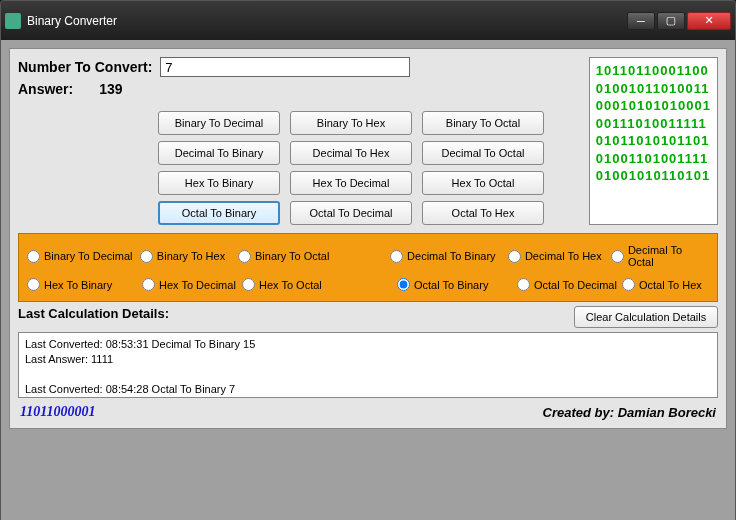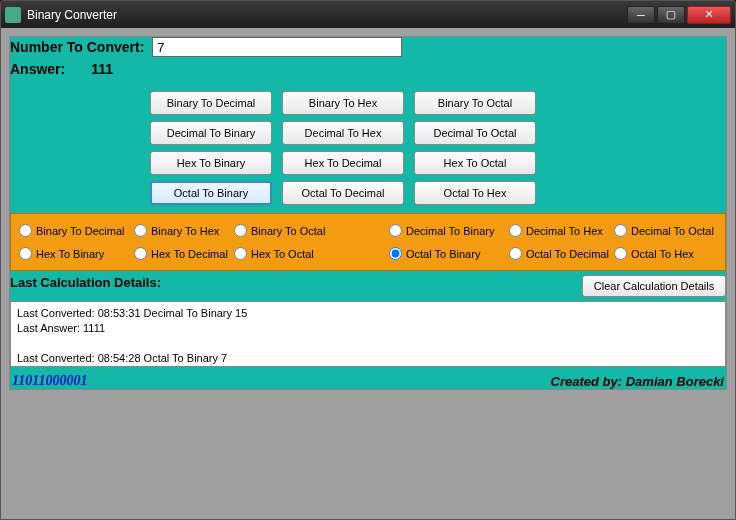--- a/index.html
+++ b/index.html
@@ -1,25 +1,25 @@
 <!DOCTYPE html>
 <html><head>
 <meta charset="utf-8">
 <style>
 * { box-sizing: border-box; margin: 0; padding: 0; font-family: Tahoma, Arial, sans-serif; }
 body { background: #1a1a1a; width: 736px; height: 520px; overflow: hidden; }
-.titlebar { background: linear-gradient(#3a3a3a, #1e1e1e); height: 28px; display: flex; align-items: center; padding: 0 4px; border: 1px solid #555; border-bottom: none; border-radius: 4px 4px 0 0; }
+.titlebar { background: linear-gradient(#3a3a3a, #1e1e1e); height: 40px; display: flex; align-items: center; padding: 0 4px; border: 1px solid #555; border-bottom: none; border-radius: 4px 4px 0 0; }
 .titlebar-icon { width: 16px; height: 16px; background: #4a8; border-radius: 2px; margin-right: 6px; }
 .titlebar-text { color: #fff; font-size: 12px; flex: 1; }
 .win-btns { display: flex; gap: 2px; }
 .win-btn { width: 28px; height: 18px; border-radius: 2px; display: flex; align-items: center; justify-content: center; font-size: 11px; color: #fff; cursor: pointer; }
 .min-btn, .max-btn { background: linear-gradient(#666, #333); border: 1px solid #222; }
 .close-btn { background: linear-gradient(#e55, #b22); width: 44px; border: 1px solid #822; }
 .window-body { background: #a0a0a0; height: 492px; border: 1px solid #555; border-top: none; padding: 8px; position: relative; }
-.main-panel { background: #14b8a6; border: 1px solid #888; padding: 0; }
+.main-panel { background: #e5e5e5; border: 1px solid #888; padding: 8px; }
 .top-row { display: flex; gap: 8px; margin-bottom: 6px; }
 .left-col { flex: 1; }
 .label-row { display: flex; align-items: center; margin-bottom: 4px; }
 .bold-label { font-size: 14px; font-weight: bold; margin-right: 8px; }
 .text-input { background: #fff; border: 1px solid #666; width: 250px; height: 20px; padding: 2px 4px; font-size: 13px; }
 .answer-val { font-size: 14px; font-weight: bold; margin-left: 18px; }
 .btn-grid { display: grid; grid-template-columns: repeat(3, 122px); gap: 6px 10px; margin-left: 140px; margin-top: 14px; }
 .conv-btn { background: linear-gradient(#fdfdfd, #e8e8e8); border: 1px solid #888; border-radius: 3px; height: 24px; font-size: 11px; cursor: pointer; }
 .conv-btn.selected { border: 2px solid #3b88c8; background: linear-gradient(#eef7ff, #d6ecff); }
 .binary-art { background: #fff; border: 1px solid #888; padding: 4px 6px; font-family: monospace; font-size: 13px; font-weight: bold; color: #0a0; line-height: 1.35; letter-spacing: 1px; }
@@ -53,36 +53,45 @@
   <div class="main-panel">
 
     <div class="top-row">
       <div class="left-col">
         <div class="label-row">
           <span class="bold-label">Number To Convert:</span>
           <input class="text-input" value="7" style="">
         </div>
         <div class="label-row">
           <span class="bold-label">Answer:</span>
-          <span class="answer-val">111</span>
+          <span class="answer-val">139</span>
         </div>
         <div class="btn-grid">
           <button class="conv-btn">Binary To Decimal</button>
           <button class="conv-btn">Binary To Hex</button>
           <button class="conv-btn">Binary To Octal</button>
           <button class="conv-btn">Decimal To Binary</button>
           <button class="conv-btn">Decimal To Hex</button>
           <button class="conv-btn">Decimal To Octal</button>
           <button class="conv-btn">Hex To Binary</button>
           <button class="conv-btn">Hex To Decimal</button>
           <button class="conv-btn">Hex To Octal</button>
           <button class="conv-btn selected">Octal To Binary</button>
           <button class="conv-btn">Octal To Decimal</button>
           <button class="conv-btn">Octal To Hex</button>
         </div>
+      </div>
+      <div class="binary-art">
+        <div>10110110001100</div>
+        <div>01001011010011</div>
+        <div>00010101010001</div>
+        <div>00111010011111</div>
+        <div>01011010101101</div>
+        <div>01001101001111</div>
+        <div>01001010110101</div>
       </div>
     </div>
 
     <div class="radio-panel">
       <div class="radio-row">
         <label class="radio-item" style="width:115px">
             <input type="radio" name="c" style="">
             <span>Binary To Decimal</span>
           </label>
         <label class="radio-item" style="width:100px">

